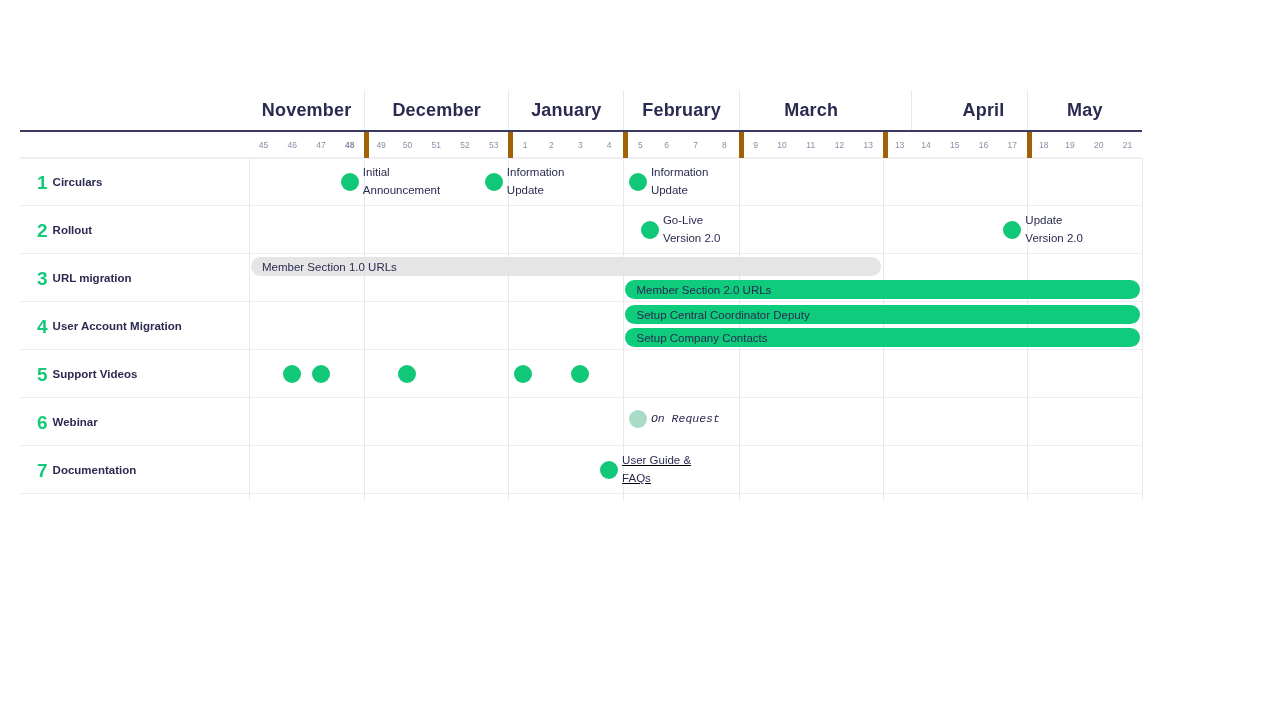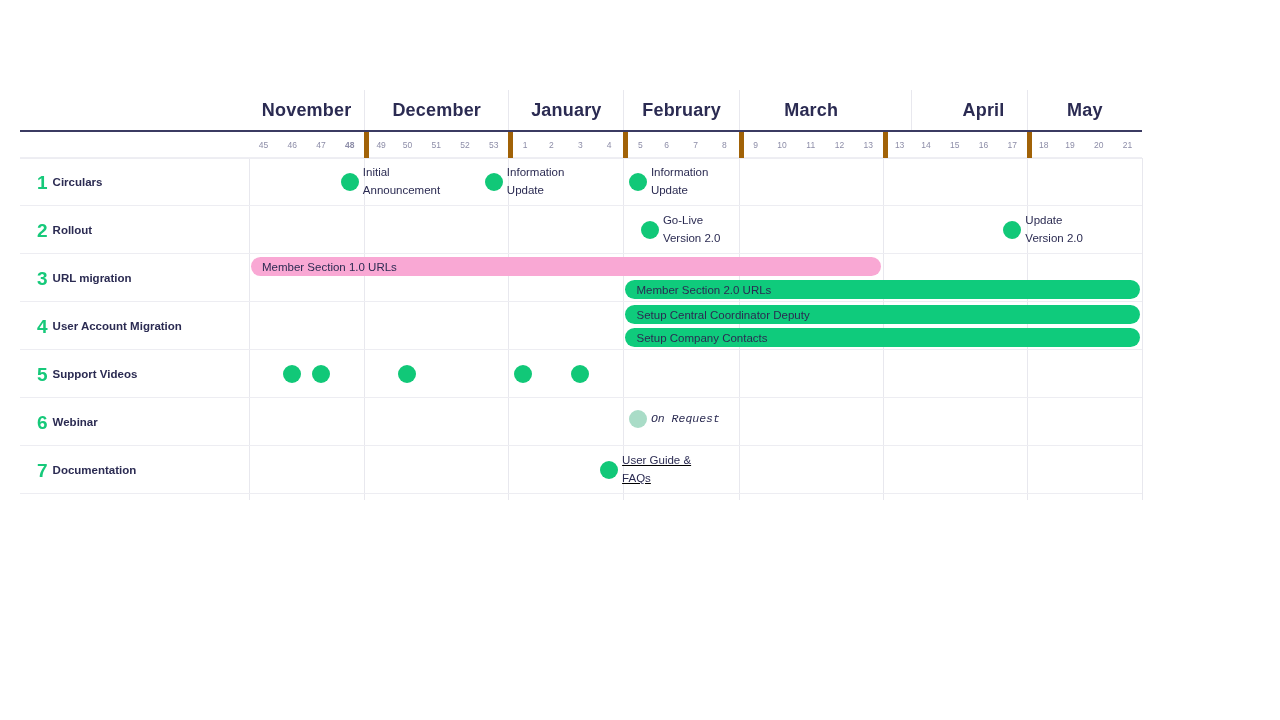--- a/index.html
+++ b/index.html
@@ -90,21 +90,21 @@
     margin-left: 4px; white-space: pre-line;
   }
   .ms-text.italic { font-style: italic; }
   
   .bar {
     position: absolute; height: 19px; border-radius: 10px;
     display: flex; align-items: center;
     padding-left: 11px;
   }
   .bar.solid { background: #0fcb7c; }
-  .bar.pale  { background: #f9a8d4; }
+  .bar.pale  { background: #e5e5e5; }
   .bar-label {
     font-size: 11.5px; color: #2b2b52; white-space: nowrap;
   }
 </style>
 </head>
 <body>
 
 <div id="gantt">
 
   <div class="month-row">

